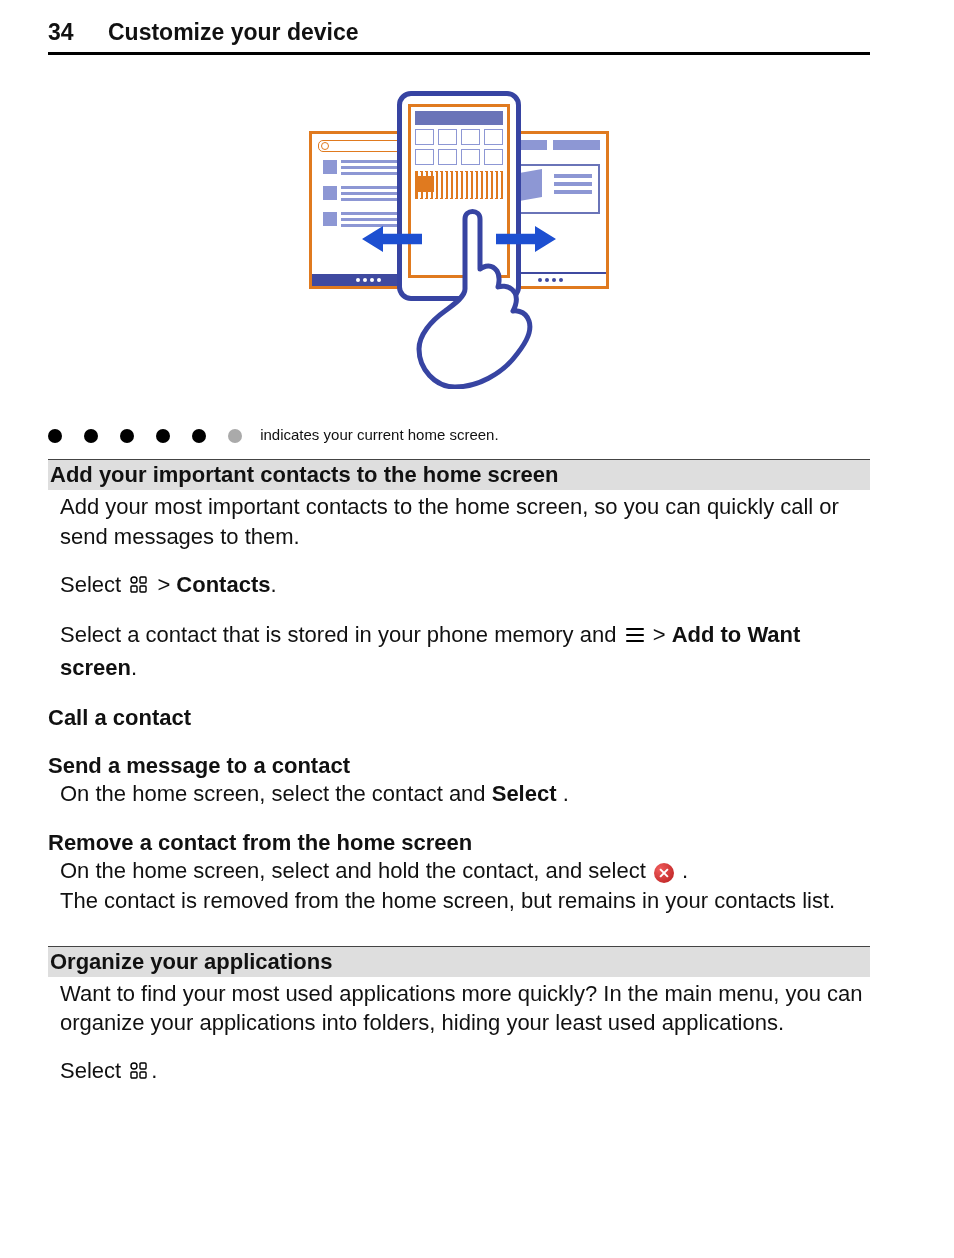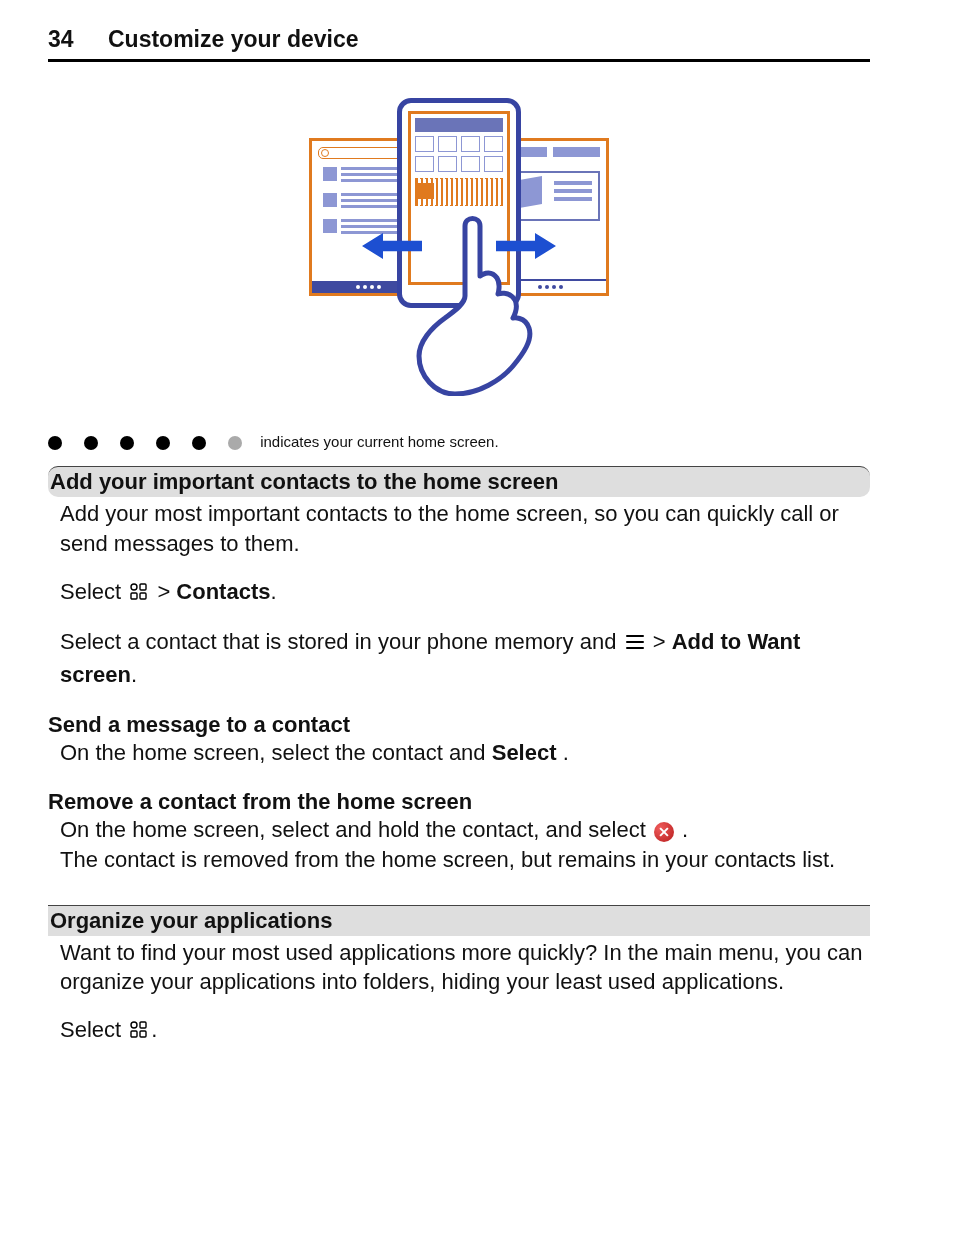--- a/index.html
+++ b/index.html
@@ -6,21 +6,21 @@
     margin: 0;
     padding: 0;
     background: #fff;
     font-family: "Segoe UI", "Helvetica Neue", Arial, sans-serif;
     color: #111;
     width: 954px;
   }
   .page {
     box-sizing: border-box;
     width: 918px;
-    padding: 26px 48px 60px 48px;
+    padding: 19px 48px 60px 48px;
   }
   .running-head {
     font-weight: 700;
     font-size: 23px;
     padding-bottom: 6px;
     border-bottom: 3px solid #000;
     margin-bottom: 36px;
   }
   .running-head .pg {
     margin-right: 28px;
@@ -216,21 +216,21 @@
     background: #aaa;
   }
   .subhead {
     background: #dedede;
     border-top: 1px solid #444;
     font-weight: 700;
     font-size: 22px;
     padding: 2px 2px 2px 2px;
     margin: 30px 0 2px 0;
   }
-  .subhead.tight { margin-top: 7px; border-radius: 10px; }
+  .subhead.tight { margin-top: 7px; }
   .ico {
     display: inline-block;
     vertical-align: -3px;
     margin: 0 2px;
   }
   .ico.menu svg, .ico.apps svg { width: 20px; height: 20px; }
   .ico.delete {
     width: 20px;
     height: 20px;
     border-radius: 50%;
@@ -381,20 +381,21 @@
         <line x1="2" y1="4" x2="18" y2="4"></line>
         <line x1="2" y1="10" x2="18" y2="10"></line>
         <line x1="2" y1="16" x2="18" y2="16"></line>
       </g>
         </svg>
     </span>
     <span> &gt; </span>
     <strong>Add to Want screen</strong><span>.</span>
   </p>
 
+  <p class="para-h">Call a contact</p>
 
   <p class="para-h">Send a message to a contact</p>
   <p class="para">
     <span>On the home screen, select the contact and </span>
     <strong>Select</strong>
     <span>.</span>
   </p>
 
   <p class="para-h">Remove a contact from the home screen</p>
   <p class="para">

